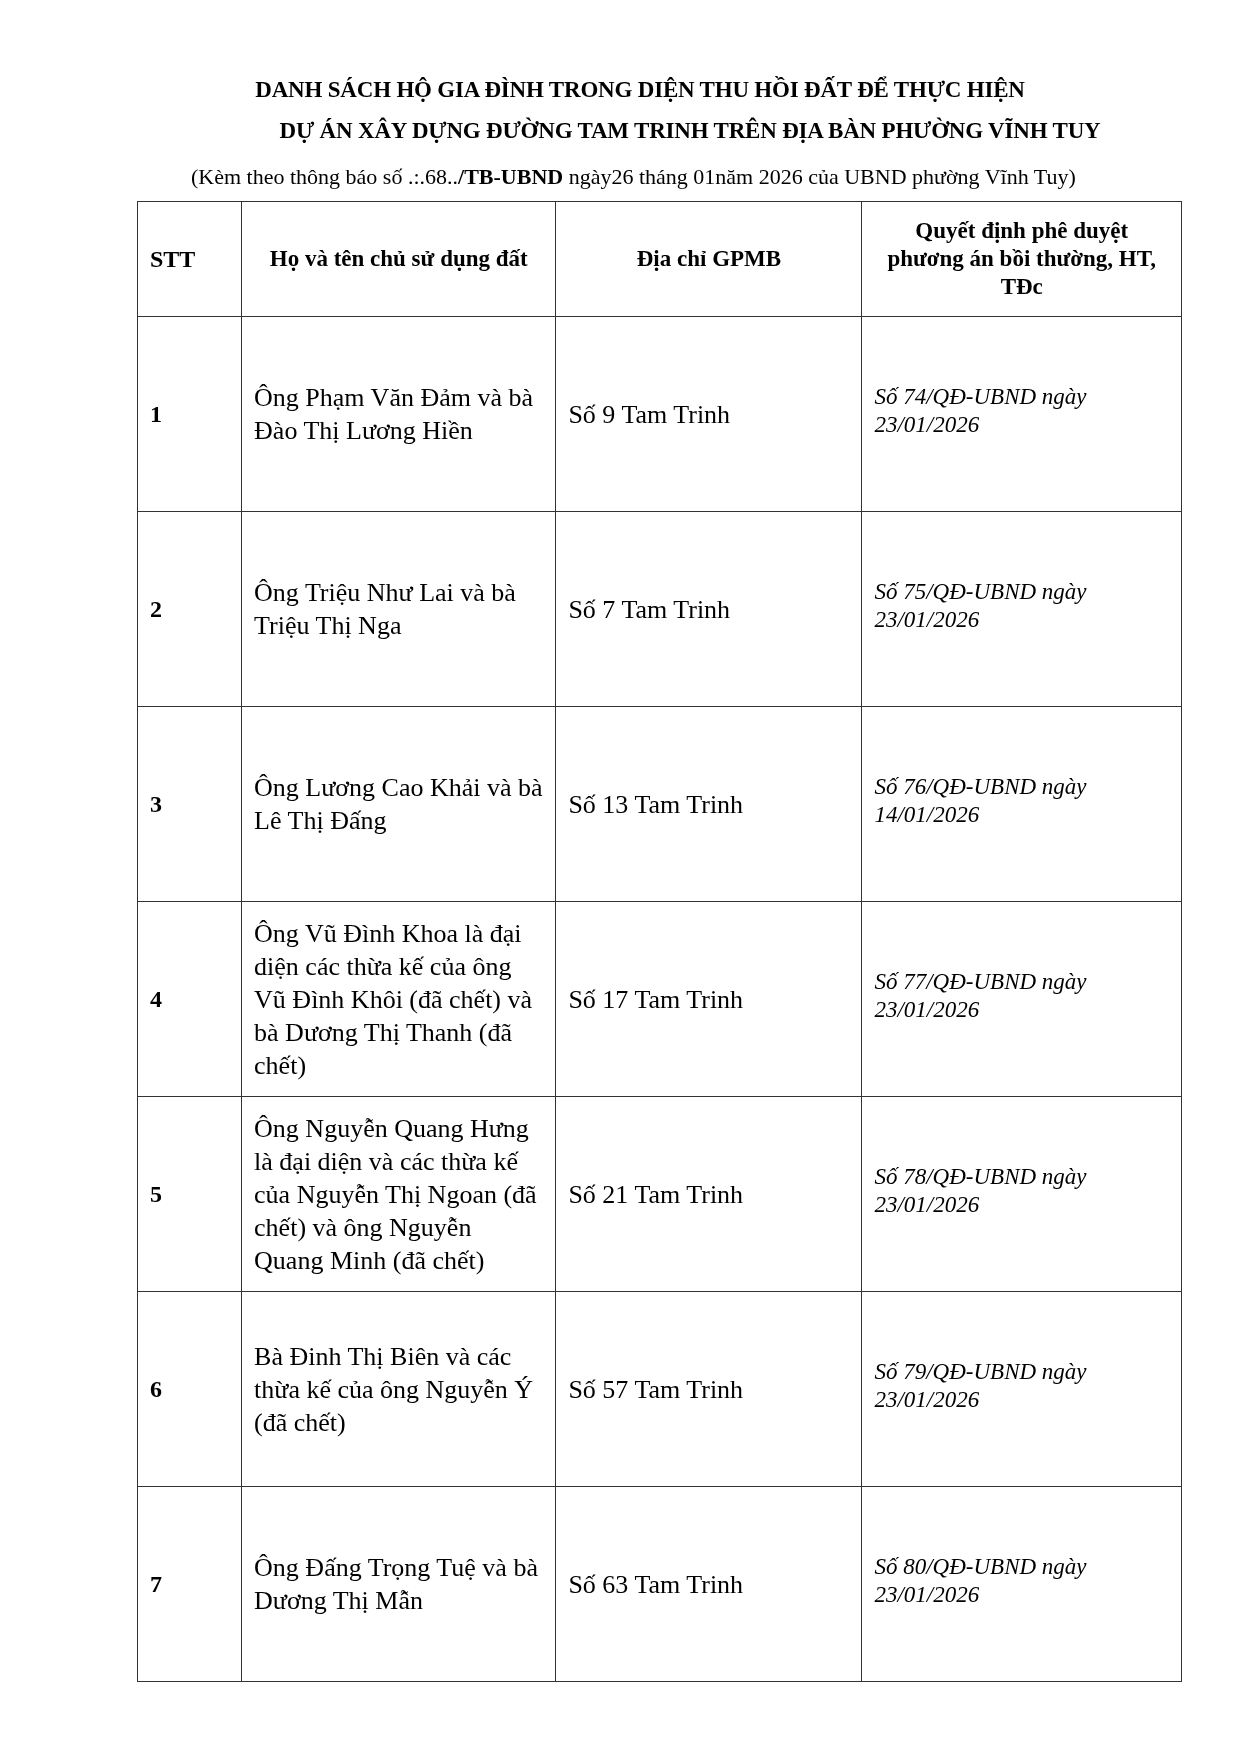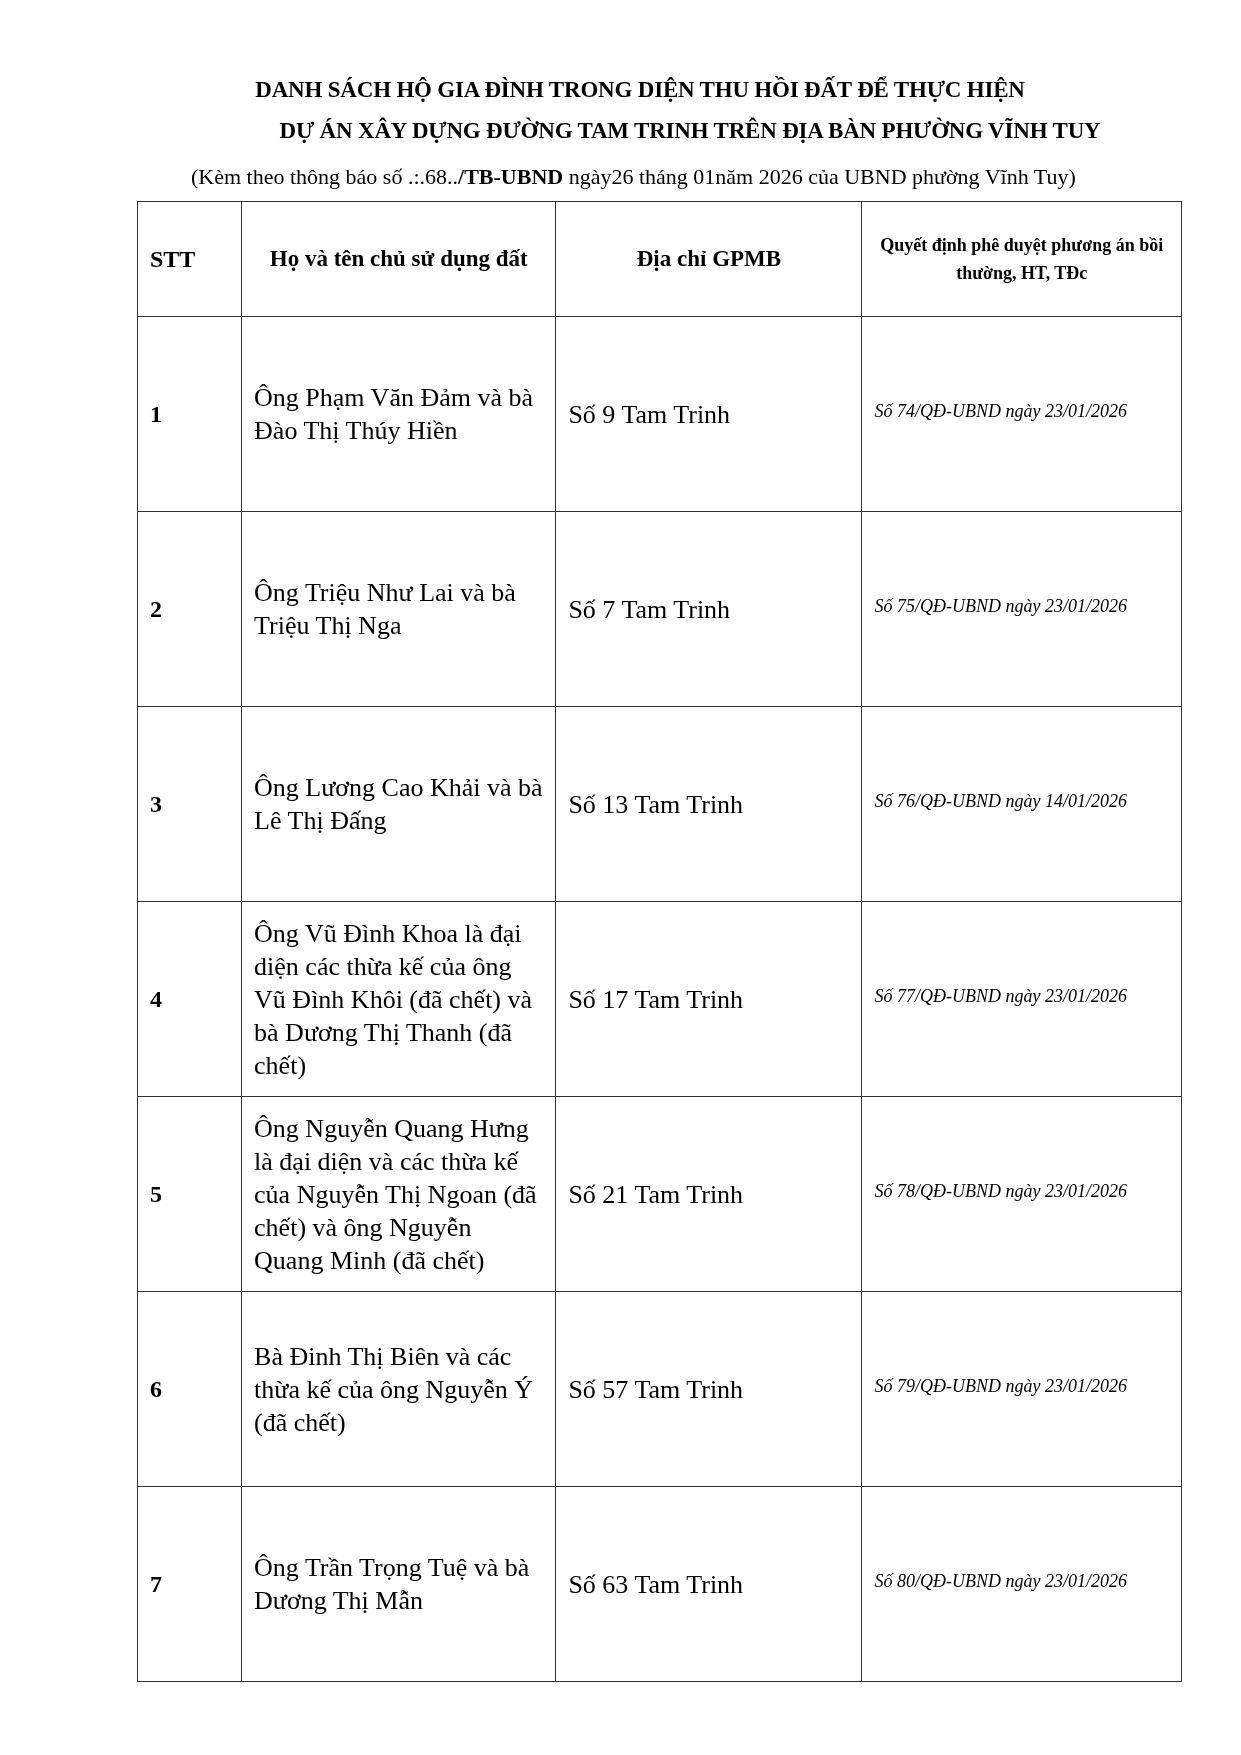--- a/index.html
+++ b/index.html
@@ -22,21 +22,21 @@
   table {
     position: absolute; left: 137px; top: 201px;
     border-collapse: collapse; width: 1045px;
   }
   td, th { border: 1.5px solid #333; padding: 0 12px; }
   th { height: 114px; font-weight: bold; font-size: 23px; line-height: 28px; text-align: center; }
   td { height: 188px; font-size: 26px; line-height: 33px; vertical-align: middle; }
   .c-stt { width: 76px; text-align: left; font-weight: bold; font-size: 24px; }
   .c-name { width: 280px; }
   .c-addr { width: 272px; }
-  .c-dec { width: 285px; font-size: 18px; line-height: 28px; }
+  .c-dec { width: 285px; font-size: 23px; line-height: 28px; }
   td.c-dec { padding-bottom: 6px; font-style: italic; }
 </style>
 </head>
 <body>
 
 <div class="title t1">DANH SÁCH  HỘ GIA ĐÌNH TRONG DIỆN THU HỒI ĐẤT ĐỂ THỰC HIỆN</div>
 <div class="title t2">DỰ ÁN XÂY DỰNG ĐƯỜNG TAM TRINH TRÊN ĐỊA BÀN PHƯỜNG VĨNH TUY</div>
 <div class="t3"><span>(Kèm theo thông báo số </span><span class="num">.:.68..</span><b>/TB-UBND</b><span> ngày26 tháng 01năm 2026 của UBND phường Vĩnh Tuy)</span></div>
 
 <table>
@@ -44,21 +44,21 @@
     <tr>
       <th class="c-stt">STT</th>
       <th class="c-name">Họ và tên chủ sử dụng đất</th>
       <th class="c-addr">Địa chỉ GPMB</th>
       <th class="c-dec">Quyết định phê duyệt phương án bồi thường, HT, TĐc</th>
     </tr>
   </thead>
   <tbody>
     <tr>
       <td class="c-stt">1</td>
-      <td class="c-name">Ông Phạm Văn Đảm và bà Đào Thị Thúy Hiền</td>
+      <td class="c-name">Ông Phạm Văn Đảm và bà Đào Thị Lương Hiền</td>
       <td class="c-addr">Số 9 Tam Trinh</td>
       <td class="c-dec">Số 74/QĐ-UBND ngày 23/01/2026</td>
     </tr>
     <tr>
       <td class="c-stt">2</td>
       <td class="c-name">Ông Triệu Như Lai và bà Triệu Thị Nga</td>
       <td class="c-addr">Số 7 Tam Trinh</td>
       <td class="c-dec">Số 75/QĐ-UBND ngày 23/01/2026</td>
     </tr>
     <tr>
@@ -80,18 +80,18 @@
       <td class="c-dec">Số 78/QĐ-UBND ngày 23/01/2026</td>
     </tr>
     <tr>
       <td class="c-stt">6</td>
       <td class="c-name">Bà Đinh Thị Biên và các thừa kế của ông Nguyễn Ý (đã chết)</td>
       <td class="c-addr">Số 57 Tam Trinh</td>
       <td class="c-dec">Số 79/QĐ-UBND ngày 23/01/2026</td>
     </tr>
     <tr>
       <td class="c-stt">7</td>
-      <td class="c-name">Ông Trần Trọng Tuệ và bà Dương Thị Mẫn</td>
+      <td class="c-name">Ông Đấng Trọng Tuệ và bà Dương Thị Mẫn</td>
       <td class="c-addr">Số 63 Tam Trinh</td>
       <td class="c-dec">Số 80/QĐ-UBND ngày 23/01/2026</td>
     </tr>
   </tbody>
 </table>
 
 </body></html>

